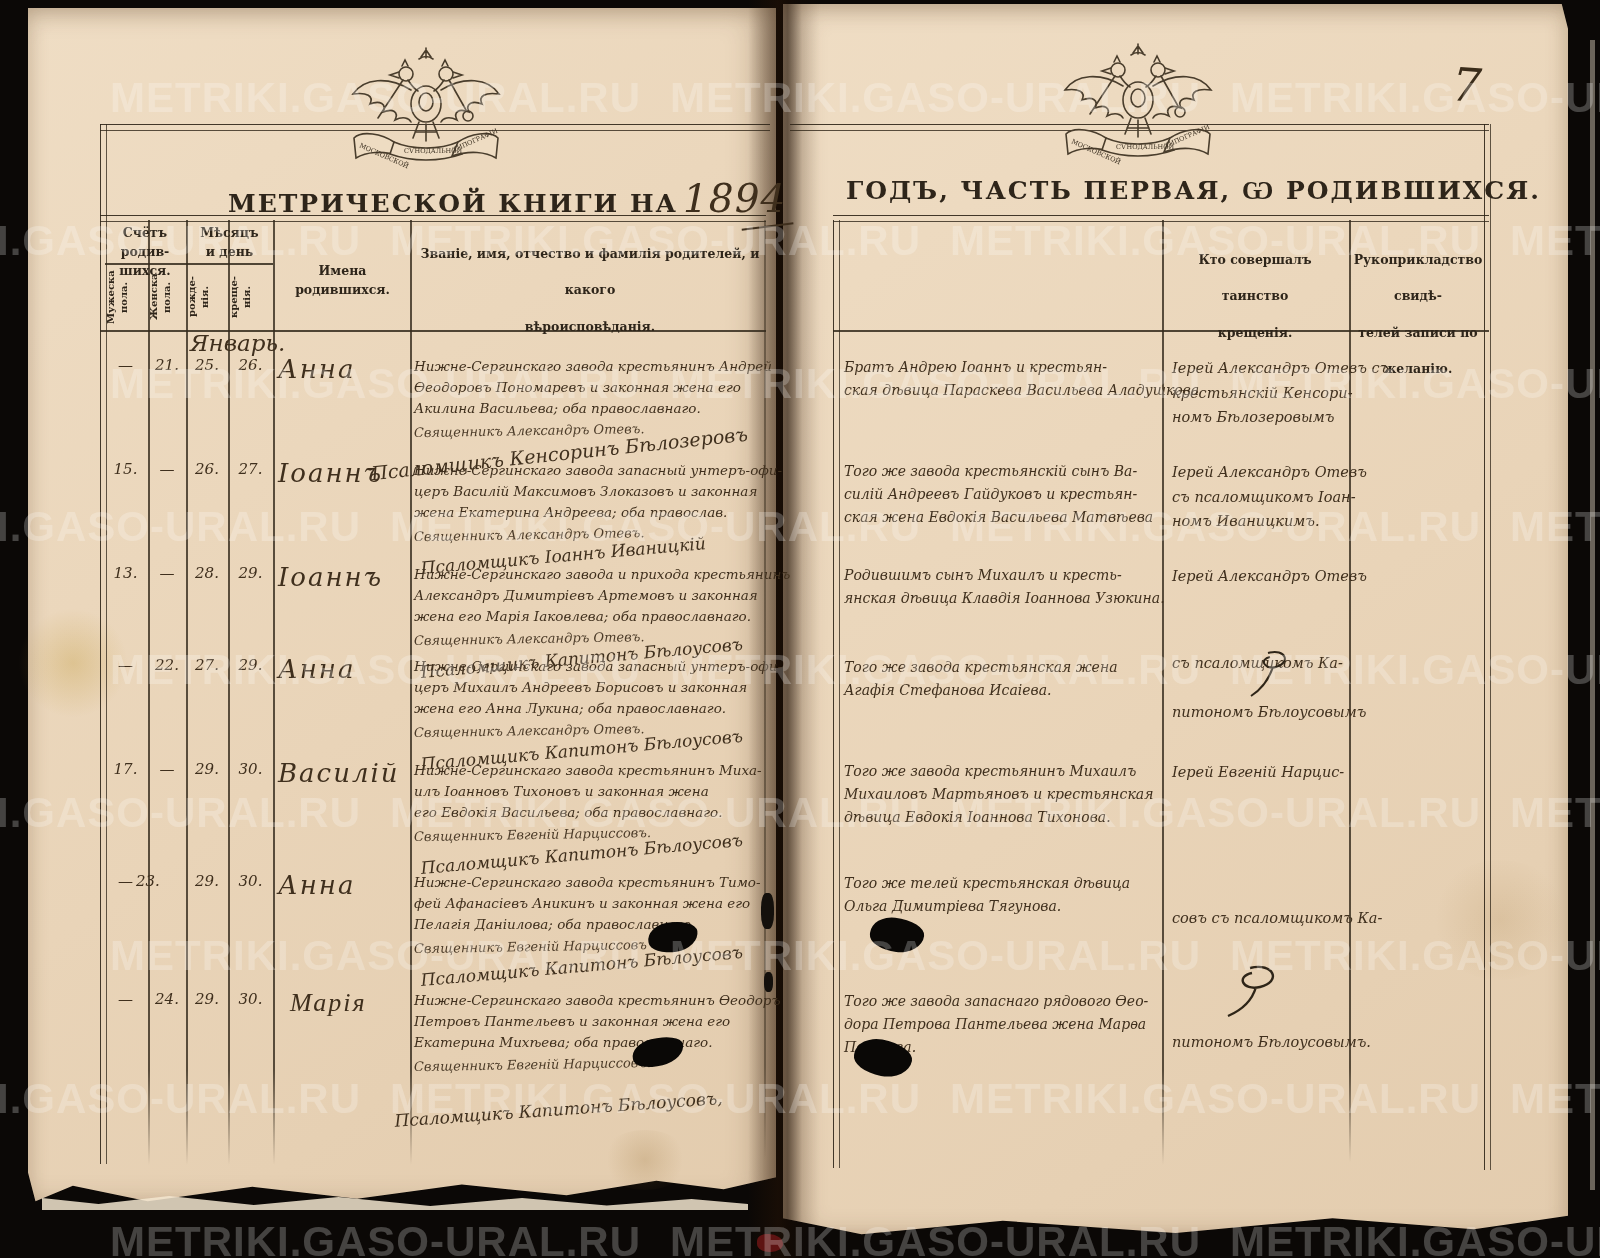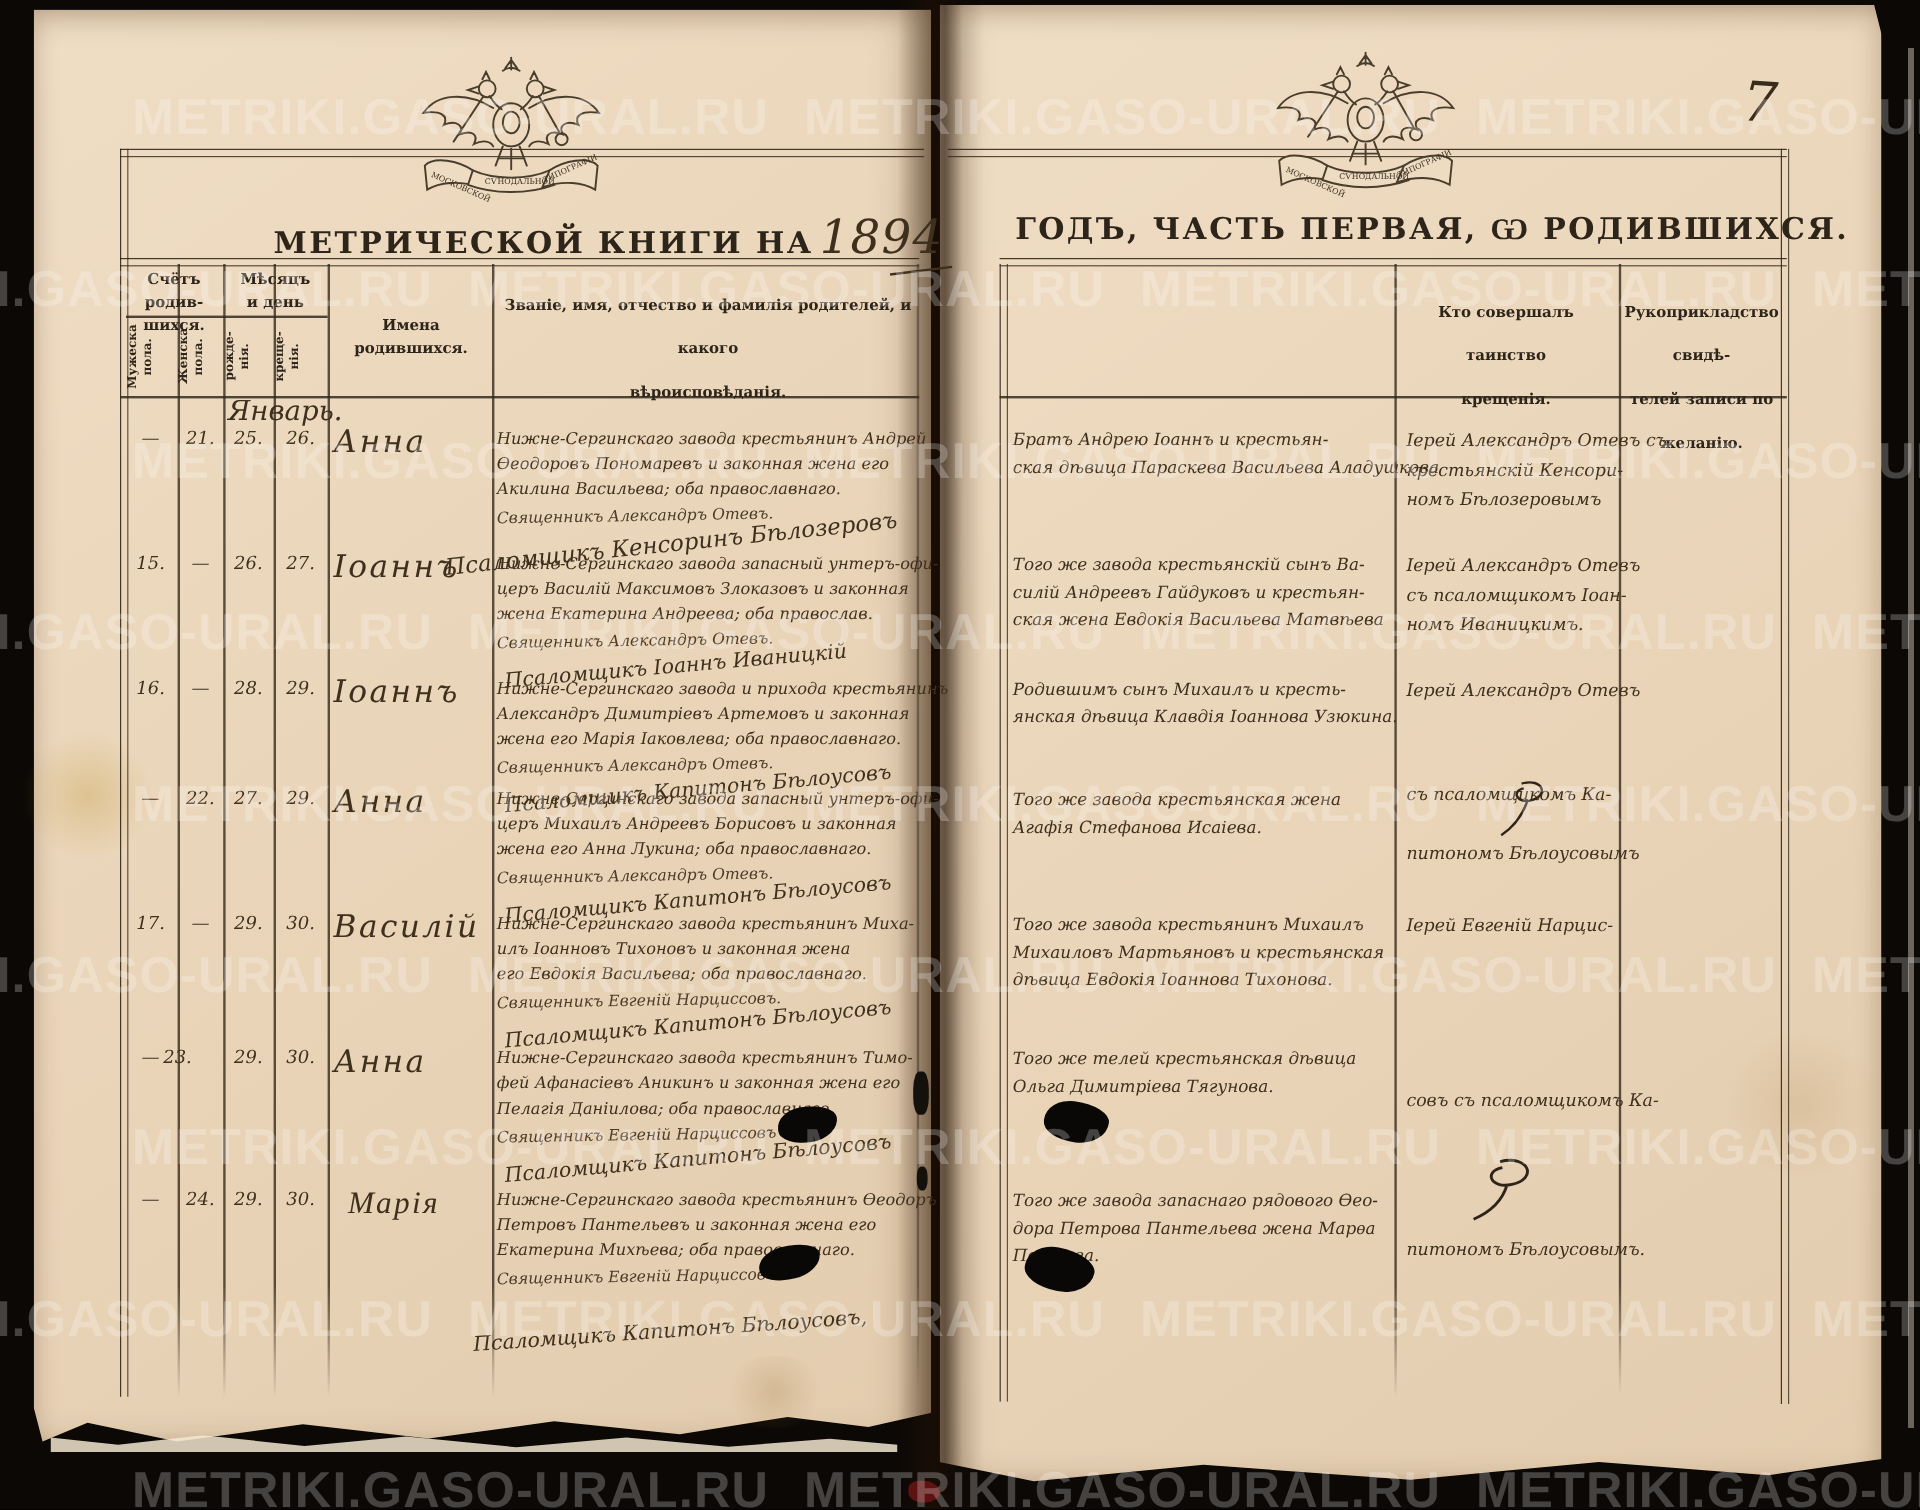--- a/index.html
+++ b/index.html
@@ -225,21 +225,21 @@
           <div class="gline hand">силій Андреевъ Гайдуковъ и крестьян-</div>
           <div class="gline hand">ская жена Евдокія Васильева Матвѣева</div>
         </div>
         <div class="c-priest">
           <div class="prline hand pl0">Іерей Александръ Отевъ</div>
           <div class="prline hand pl1">съ псаломщикомъ Іоан-</div>
           <div class="prline hand pl2">номъ Иваницкимъ.</div>
         </div>
       </div>
       <div class="row r3" style="top: 564px;">
-        <div class="cnum hand" style="left: 103px; width: 45px;">16.</div>
+        <div class="cnum hand" style="left: 103px; width: 45px;">13.</div>
         <div class="cnum hand" style="left: 148px; width: 38px;">—</div>
         <div class="cnum hand" style="left: 186px; width: 42px;">28.</div>
         <div class="cnum hand" style="left: 228px; width: 45px;">29.</div>
         <div class="c-name hand" style="left: 278px; top: -2px;">Іоаннъ</div>
         <div class="c-parents">
           <div class="pline hand">Нижне-Сергинскаго завода и прихода крестьянинъ</div>
           <div class="pline hand">Александръ Димитріевъ Артемовъ и законная</div>
           <div class="pline hand">жена его Марія Іаковлева; оба православнаго.</div>
           <div class="cline hand">Священникъ Александръ Отевъ.</div>
           <div class="psalm hand">Псаломщикъ Капитонъ Бѣлоусовъ</div>

